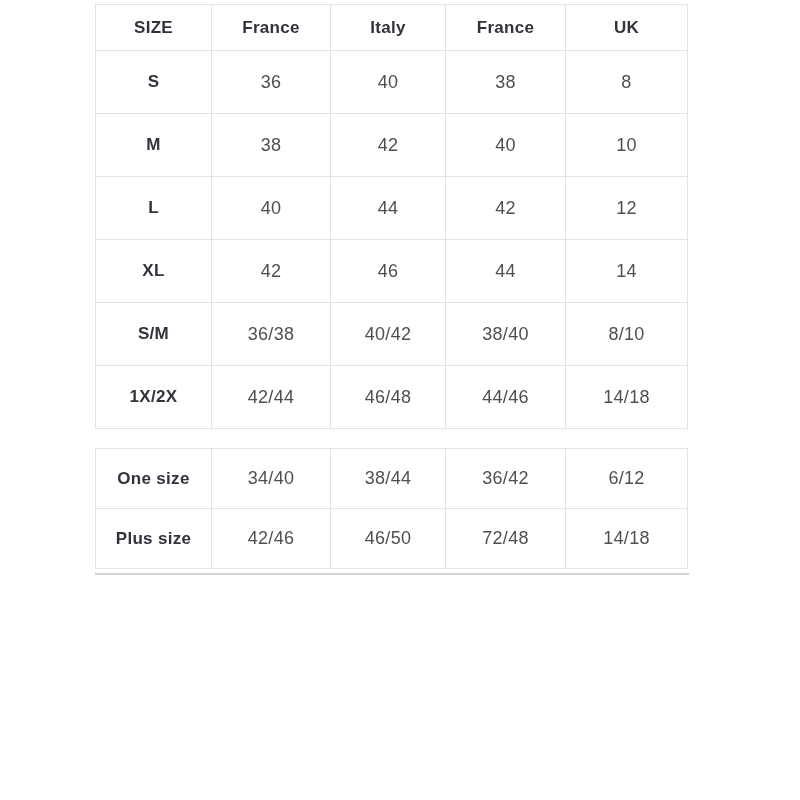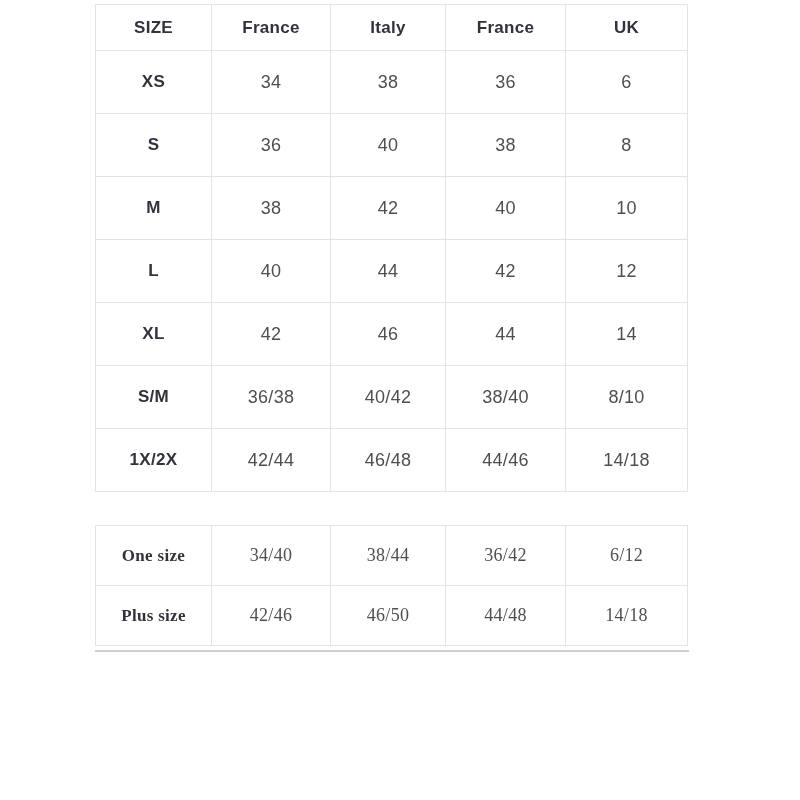--- a/index.html
+++ b/index.html
@@ -48,21 +48,21 @@
     letter-spacing: 0.3px;
   }
   table.size-table tbody td {
     font-size: 18px;
     font-weight: 400;
     color: #4f4f4f;
     letter-spacing: 0.3px;
   }
   table.main thead tr { height: 46px; }
   table.main tbody tr { height: 63px; }
-  table.extra { margin-top: 33px; font-family: Liberation Serif, serif; }
+  table.extra { margin-top: 19px; }
   table.extra tbody tr { height: 60px; }
   .next-edge {
     width: 594px;
     height: 2px;
     background: #d0d0d0;
     margin-top: 4px;
   }
 </style>
 </head>
 <body>
@@ -80,27 +80,20 @@
     <thead>
         <tr>
           <th>SIZE</th>
           <th>France</th>
           <th>Italy</th>
           <th>France</th>
           <th>UK</th>
         </tr>
       </thead>
     <tbody>
-        <tr>
-          <th>XS</th>
-          <td>34</td>
-          <td>38</td>
-          <td>36</td>
-          <td>6</td>
-        </tr>
         <tr>
           <th>S</th>
           <td>36</td>
           <td>40</td>
           <td>38</td>
           <td>8</td>
         </tr>
         <tr>
           <th>M</th>
           <td>38</td>
@@ -153,21 +146,21 @@
           <th>One size</th>
           <td>34/40</td>
           <td>38/44</td>
           <td>36/42</td>
           <td>6/12</td>
         </tr>
         <tr>
           <th>Plus size</th>
           <td>42/46</td>
           <td>46/50</td>
-          <td>44/48</td>
+          <td>72/48</td>
           <td>14/18</td>
         </tr>
       </tbody>
   </table>
 
   <div class="next-edge"></div>
 
 </div>
 
 </body></html>

